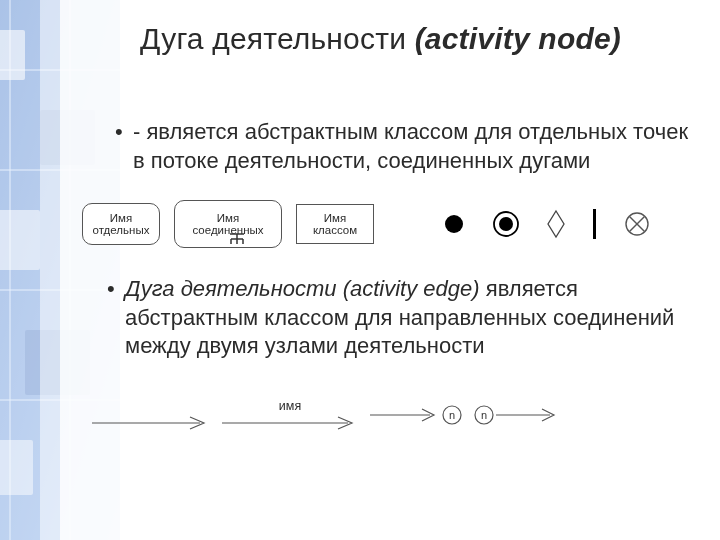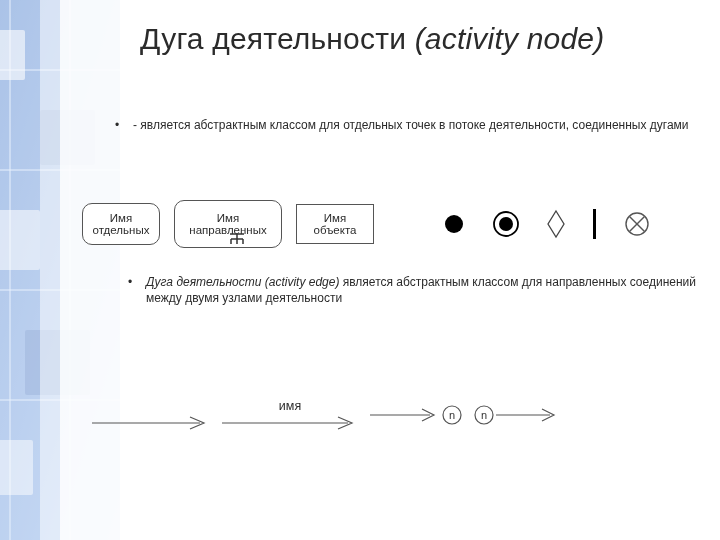--- a/index.html
+++ b/index.html
@@ -28,37 +28,37 @@
   }
   .title {
     position: absolute;
     left: 140px;
     top: 22px;
     font-size: 30px;
     font-weight: 400;
     color: #2b2b2b;
     letter-spacing: 0.2px;
   }
-  .title-em { font-style: italic; }
+  .title-em { font-style: italic; font-weight: bold; }
 
   .bullet {
     position: absolute;
-    font-size: 12px;
+    font-size: 22px;
     color: #2b2b2b;
     line-height: 1.3;
     padding-left: 18px;
   }
   .bullet::before {
     content: "•";
     position: absolute;
     left: 0;
     top: 0;
   }
   .b1 { left: 115px; top: 118px; width: 560px; }
-  .b2 { left: 128px; top: 275px; width: 560px; }
+  .b2 { left: 107px; top: 275px; width: 560px; }
 
   .em { font-style: italic; }
 
   
   .nodes-row {
     position: absolute;
     left: 82px;
     top: 199px;
     width: 610px;
     height: 50px;
@@ -171,34 +171,34 @@
 
 <div class="nodes-row">
 
   <div class="node-box action-node">
     <span>Имя</span>
     <span>отдельных</span>
   </div>
 
   <div class="node-box activity-node">
     <span>Имя</span>
-    <span>направленных</span>
+    <span>соединенных</span>
     <svg class="rake" width="16" height="11">
       <line x1="1" y1="1" x2="15" y2="1" stroke="#333" stroke-width="1.5"></line>
       <line x1="8" y1="1" x2="8" y2="6" stroke="#333" stroke-width="1.5"></line>
       <line x1="2" y1="6" x2="14" y2="6" stroke="#333" stroke-width="1.5"></line>
       <line x1="2" y1="6" x2="2" y2="11" stroke="#333" stroke-width="1.5"></line>
       <line x1="8" y1="6" x2="8" y2="11" stroke="#333" stroke-width="1.5"></line>
       <line x1="14" y1="6" x2="14" y2="11" stroke="#333" stroke-width="1.5"></line>
     </svg>
   </div>
 
   <div class="node-box object-node">
     <span>Имя</span>
-    <span>объекта</span>
+    <span>классом</span>
   </div>
 
   <div class="gap-big"></div>
 
   <div class="ctrl-row">
 
     <svg width="24" height="24">
       <circle cx="12" cy="12" r="9" fill="#000"></circle>
     </svg>
 

